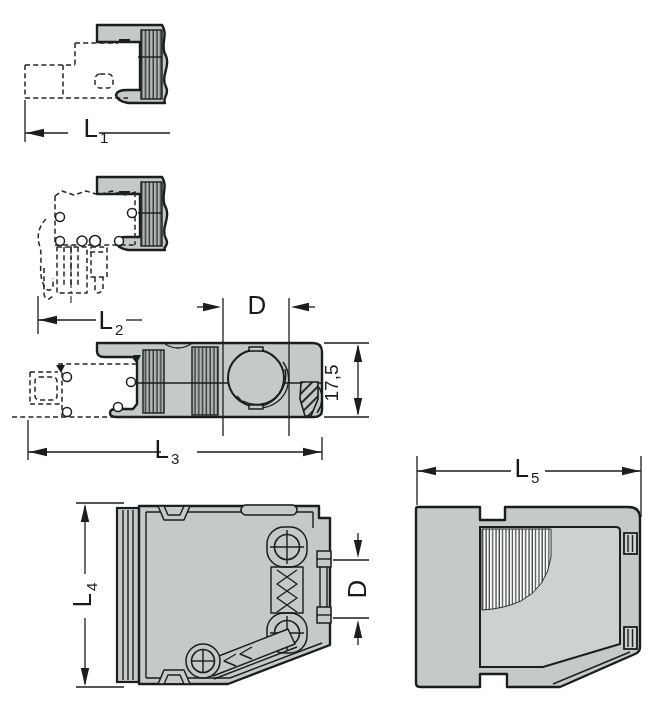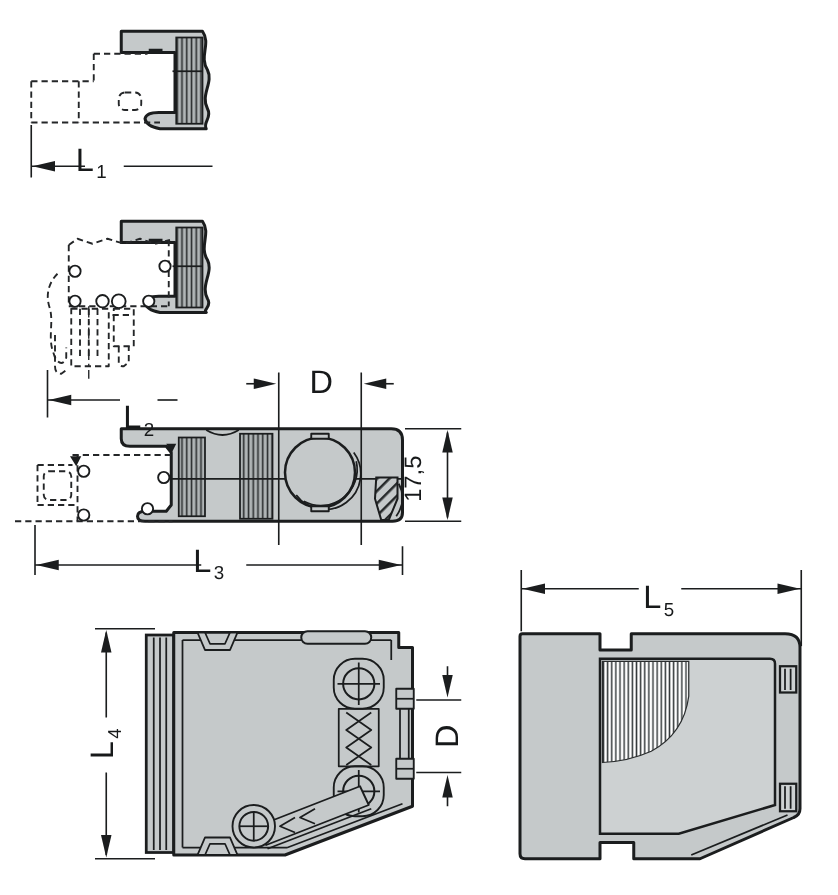--- a/index.html
+++ b/index.html
@@ -234,38 +234,38 @@
         <rect x="624" y="533" width="13" height="21" fill="#cdd1d2" stroke="#1b1d1e" stroke-width="1.8"></rect>
         <line class="thin" x1="628" y1="535" x2="628" y2="552"></line>
         <line class="thin" x1="632.5" y1="535" x2="632.5" y2="552"></line>
         <rect x="624" y="627" width="13" height="22" fill="#cdd1d2" stroke="#1b1d1e" stroke-width="1.8"></rect>
         <line class="thin" x1="628" y1="629" x2="628" y2="647"></line>
         <line class="thin" x1="632.5" y1="629" x2="632.5" y2="647"></line>
       </g>
     </g>
   </svg>
 
-  <div class="dim-label" style="left:73px;top:130px;">
+  <div class="dim-label" style="left:96px;top:130px;">
     <span>L</span><sub>1</sub>
   </div>
-  <div class="dim-label" style="left:111px;top:336px;">
+  <div class="dim-label" style="left:111px;top:322px;">
     <span>L</span><sub>2</sub>
   </div>
   <div class="dim-label" style="left:257px;top:305px;">
     <span>D</span>
   </div>
   <div class="dim-label rot small" style="left:331px;top:383px;">
     <span>17,5</span>
   </div>
   <div class="dim-label" style="left:167px;top:451px;">
     <span>L</span><sub>3</sub>
   </div>
   <div class="dim-label rot" style="left:84px;top:595px;">
     <span>L</span><sub>4</sub>
   </div>
   <div class="dim-label rot" style="left:357px;top:589px;">
     <span>D</span>
   </div>
-  <div class="dim-label" style="left:527px;top:480px;">
+  <div class="dim-label" style="left:527px;top:470px;">
     <span>L</span><sub>5</sub>
   </div>
 
 </div>
 
 </body></html>

